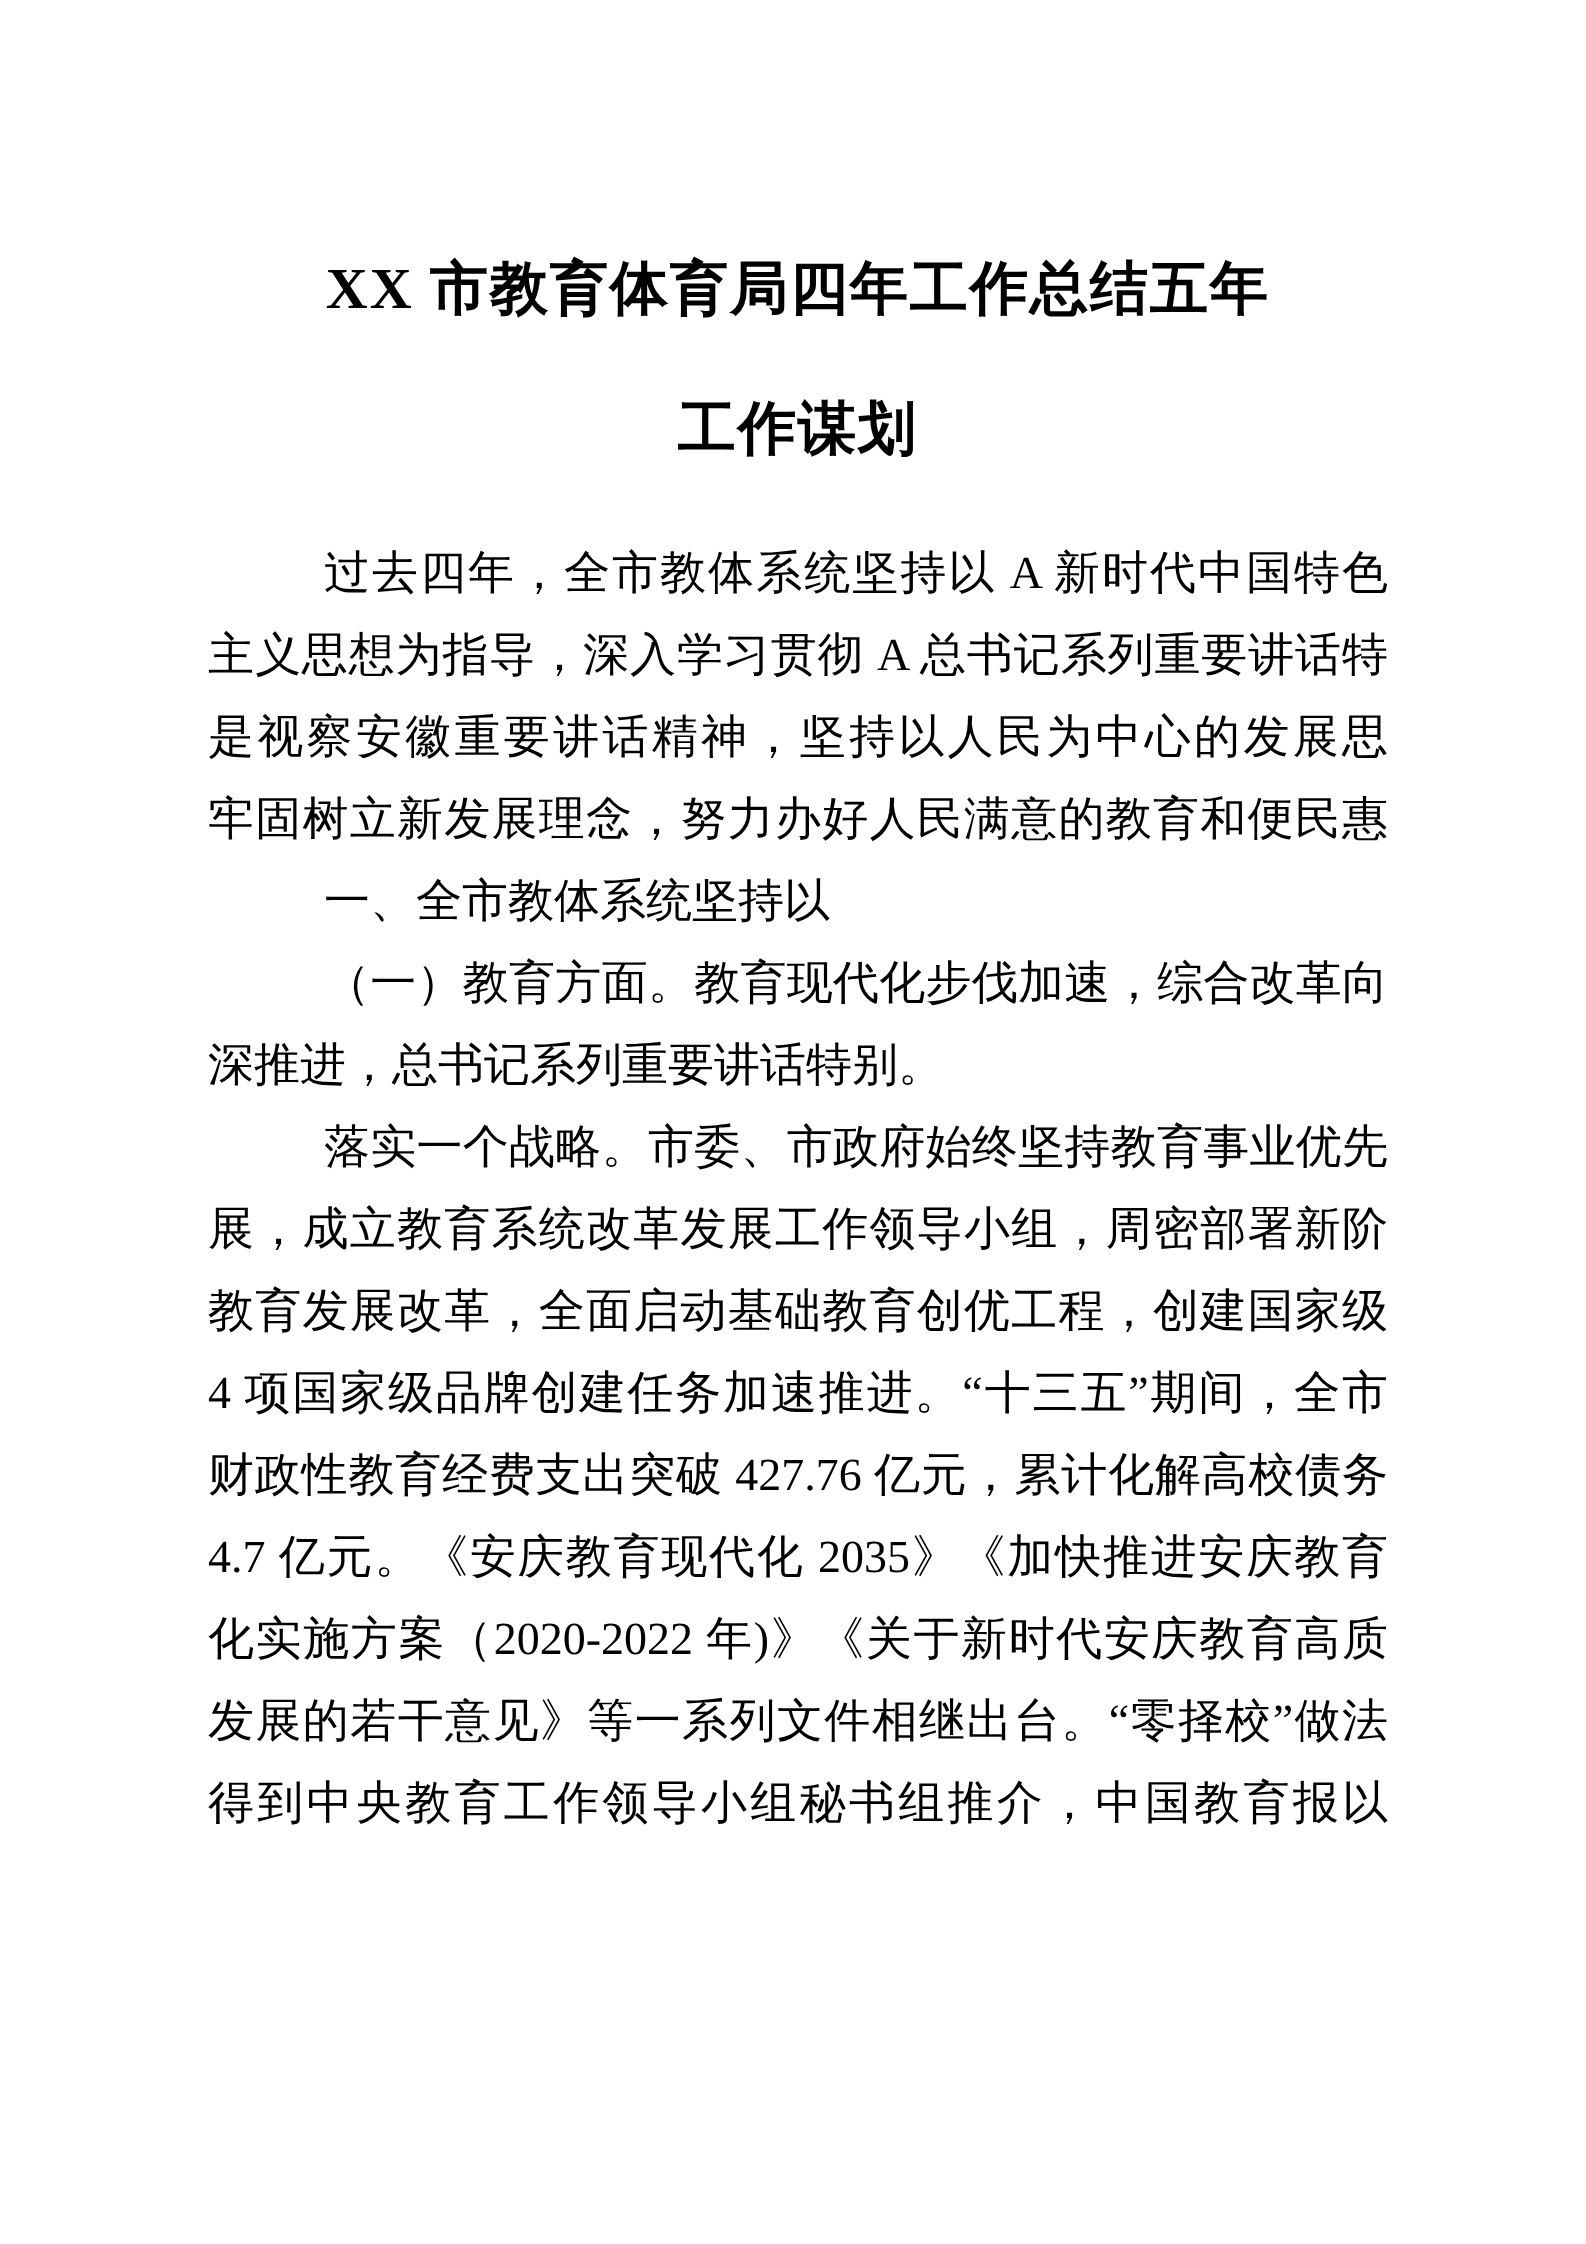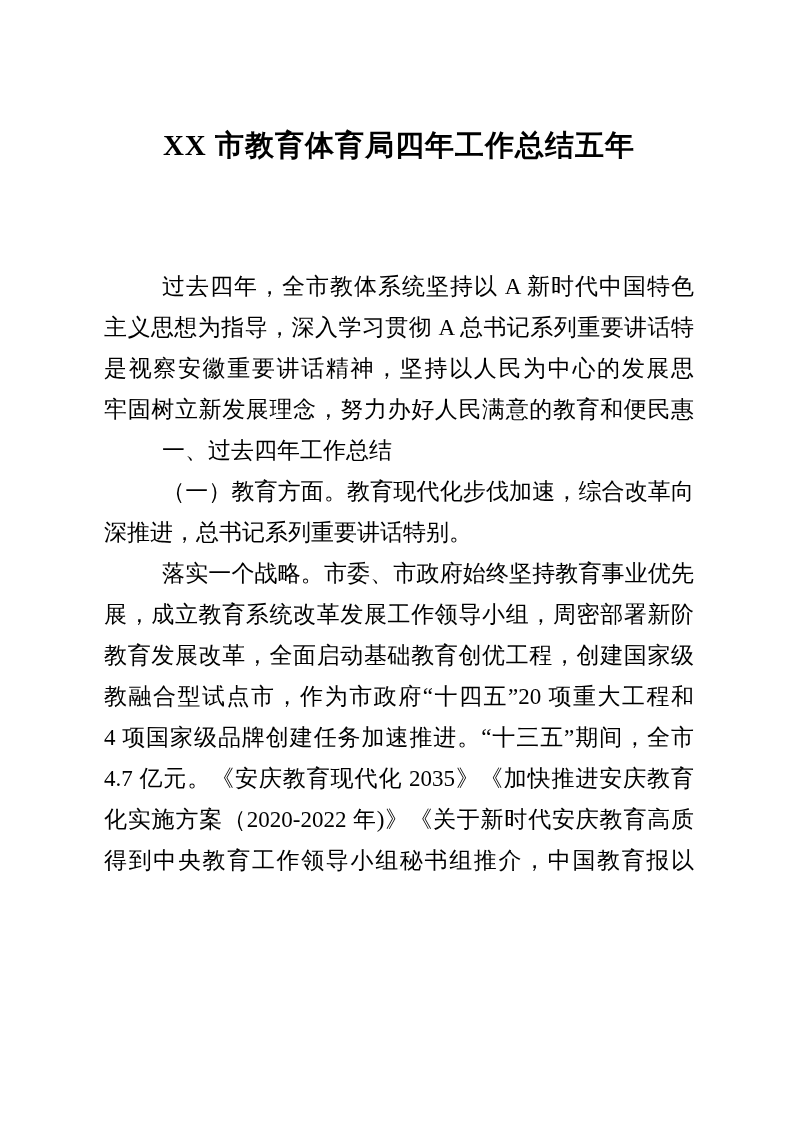--- a/index.html
+++ b/index.html
@@ -54,33 +54,35 @@
     padding-left: 58px;
   }
 </style>
 </head>
 <body>
 
 <div class="page">
 
   <div class="title-block">
     <div class="title-line">XX 市教育体育局四年工作总结五年</div>
+    <div class="title-line">工作谋划</div>
   </div>
 
   <div class="body-block">
     <div class="line ind j">过去四年，全市教体系统坚持以 A 新时代中国特色社会</div>
     <div class="line j">主义思想为指导，深入学习贯彻 A 总书记系列重要讲话特别</div>
     <div class="line j">是视察安徽重要讲话精神，坚持以人民为中心的发展思想，</div>
     <div class="line j">牢固树立新发展理念，努力办好人民满意的教育和便民惠民</div>
-    <div class="line ind">一、过去四年工作总结</div>
+    <div class="line ind">一、全市教体系统坚持以</div>
     <div class="line ind j">（一）教育方面。教育现代化步伐加速，综合改革向纵</div>
     <div class="line">深推进，总书记系列重要讲话特别。</div>
     <div class="line ind j">落实一个战略。市委、市政府始终坚持教育事业优先发</div>
     <div class="line j">展，成立教育系统改革发展工作领导小组，周密部署新阶段</div>
     <div class="line j">教育发展改革，全面启动基础教育创优工程，创建国家级产</div>
-    <div class="line j">教融合型试点市，作为市政府“十四五”20 项重大工程和</div>
     <div class="line j">4 项国家级品牌创建任务加速推进。“十三五”期间，全市</div>
+    <div class="line j">财政性教育经费支出突破 427.76 亿元，累计化解高校债务</div>
     <div class="line j">4.7 亿元。《安庆教育现代化 2035》《加快推进安庆教育现代</div>
     <div class="line j">化实施方案（2020-2022 年)》《关于新时代安庆教育高质量</div>
+    <div class="line j">发展的若干意见》等一系列文件相继出台。“零择校”做法</div>
     <div class="line j">得到中央教育工作领导小组秘书组推介，中国教育报以《安</div>
   </div>
 
 </div>
 
 </body></html>

